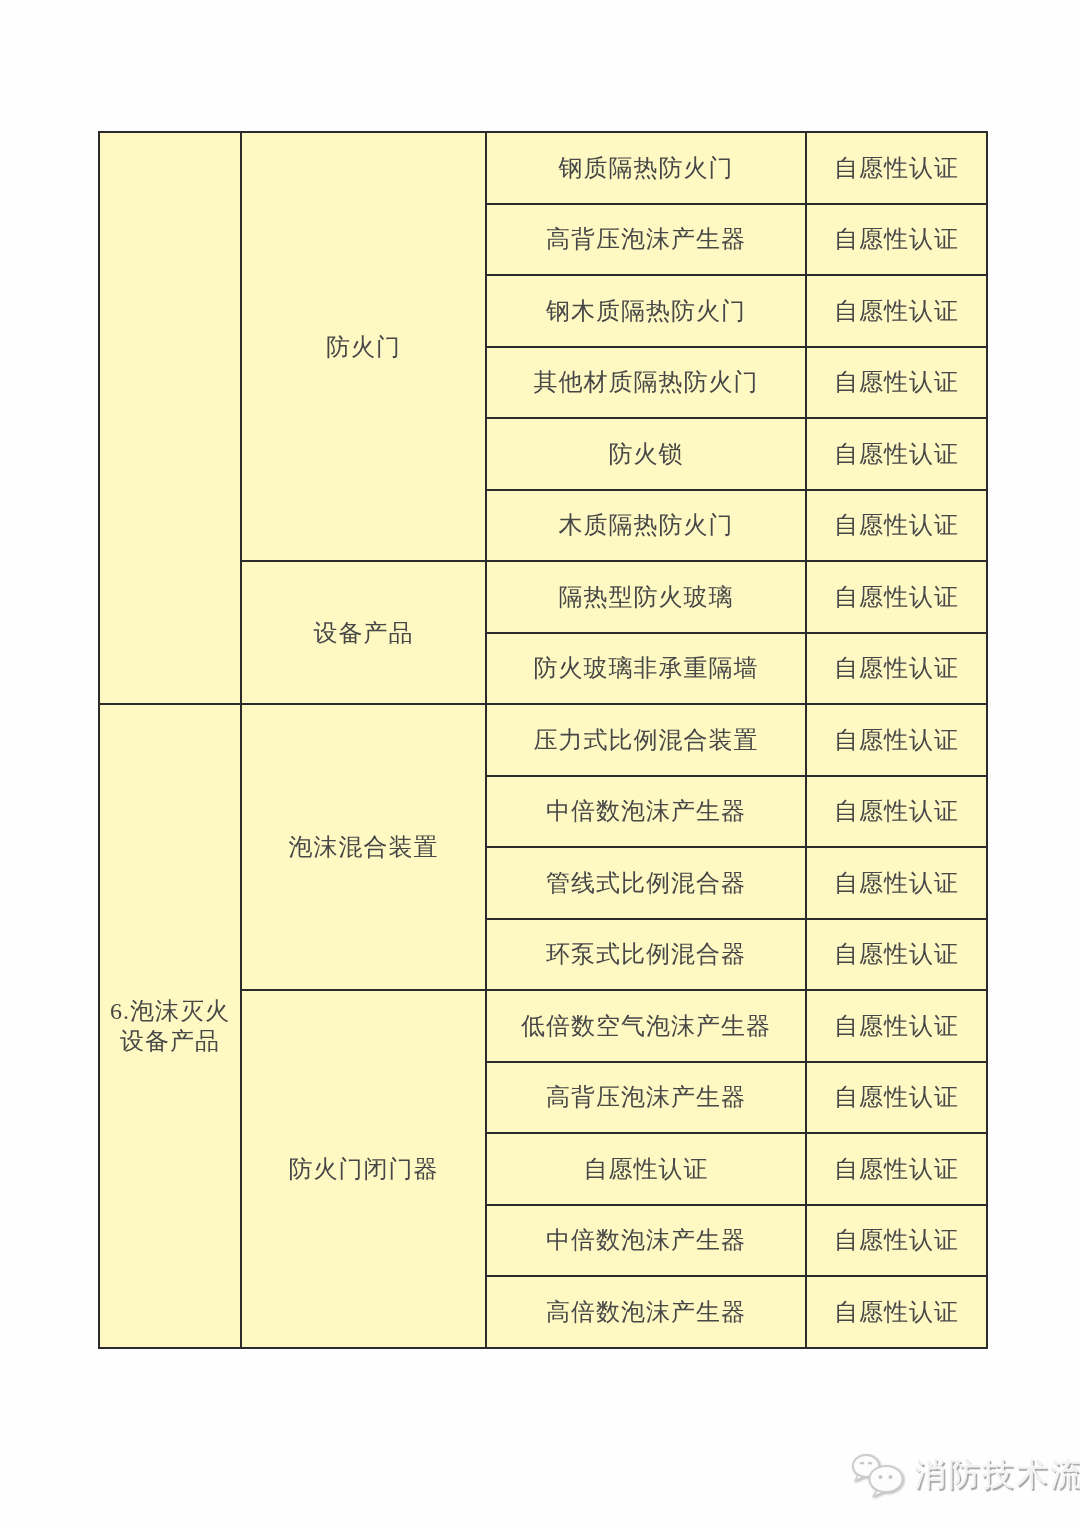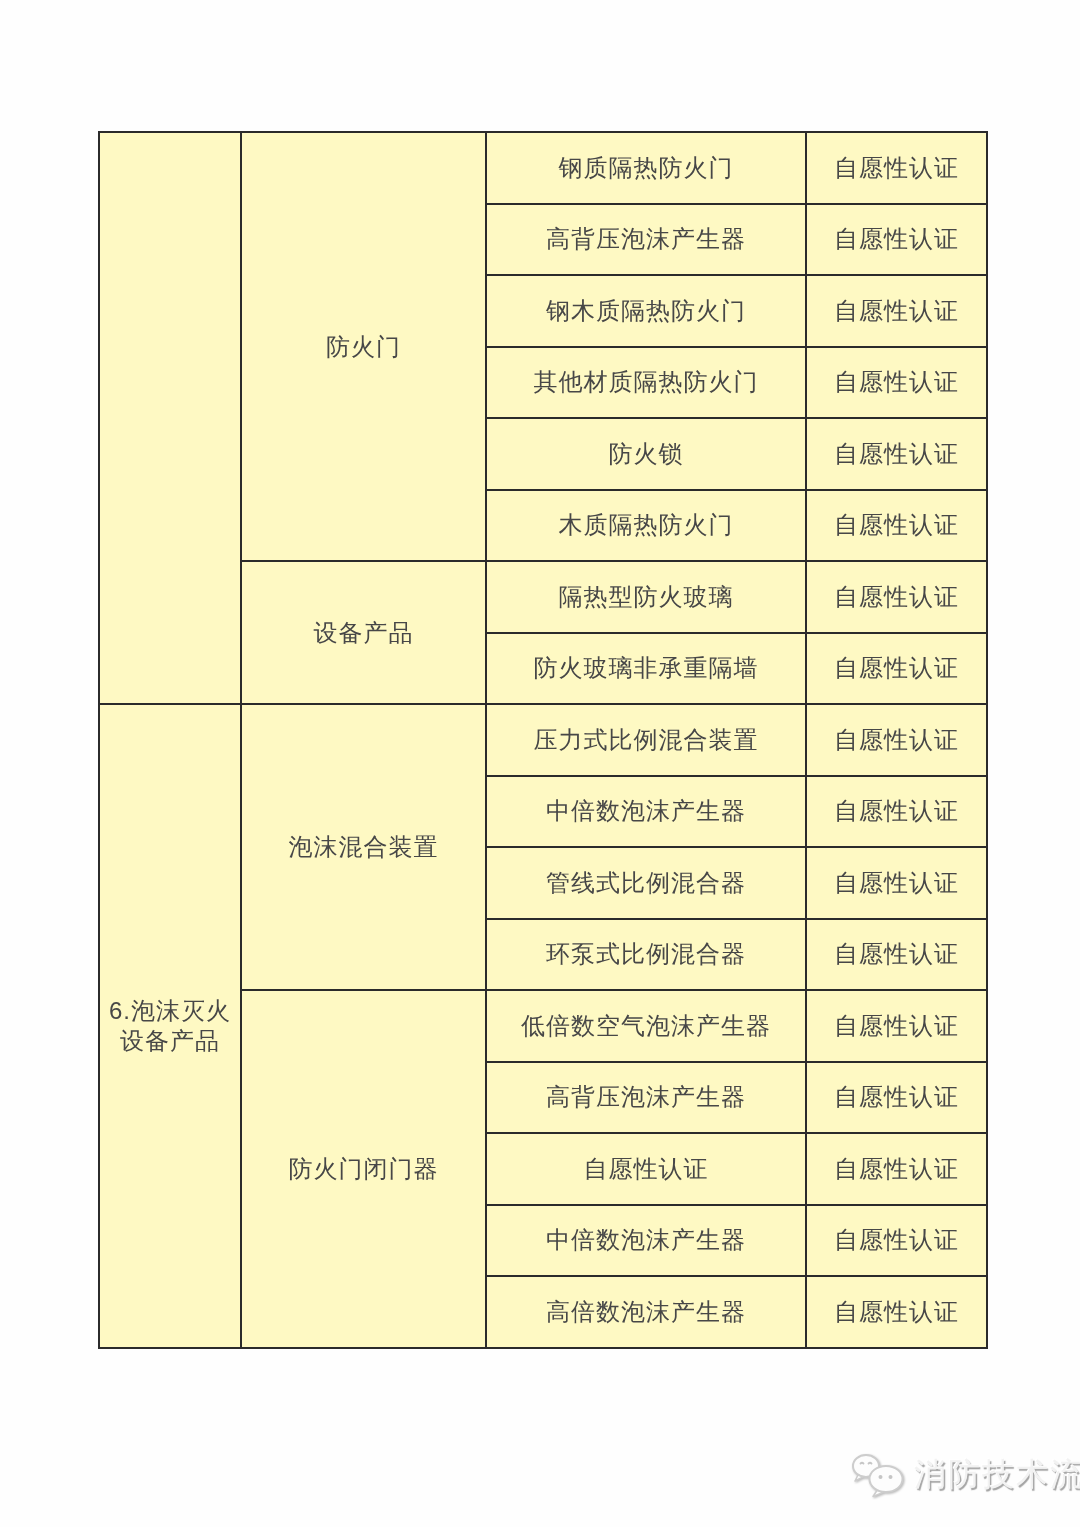--- a/index.html
+++ b/index.html
@@ -26,21 +26,21 @@
     border:2px solid #2b2b2b;
     background:#fef9c3;
     text-align:center;
     vertical-align:middle;
     font-size:24px;
     color:#474747;
     letter-spacing:1px;
     line-height:1.25;
     padding:0 4px;
   }
-  .cat-line { display:block; line-height:30px; }
+  .cat-line { display:block; line-height:30px;font-family:Liberation Serif, serif; }
   .cat-line + .cat-line { }
 
   .watermark {
     position:absolute;
     left:850px; top:1452px;
     display:flex;
     align-items:center;
     gap:8px;
   }
   .wm-icon {

